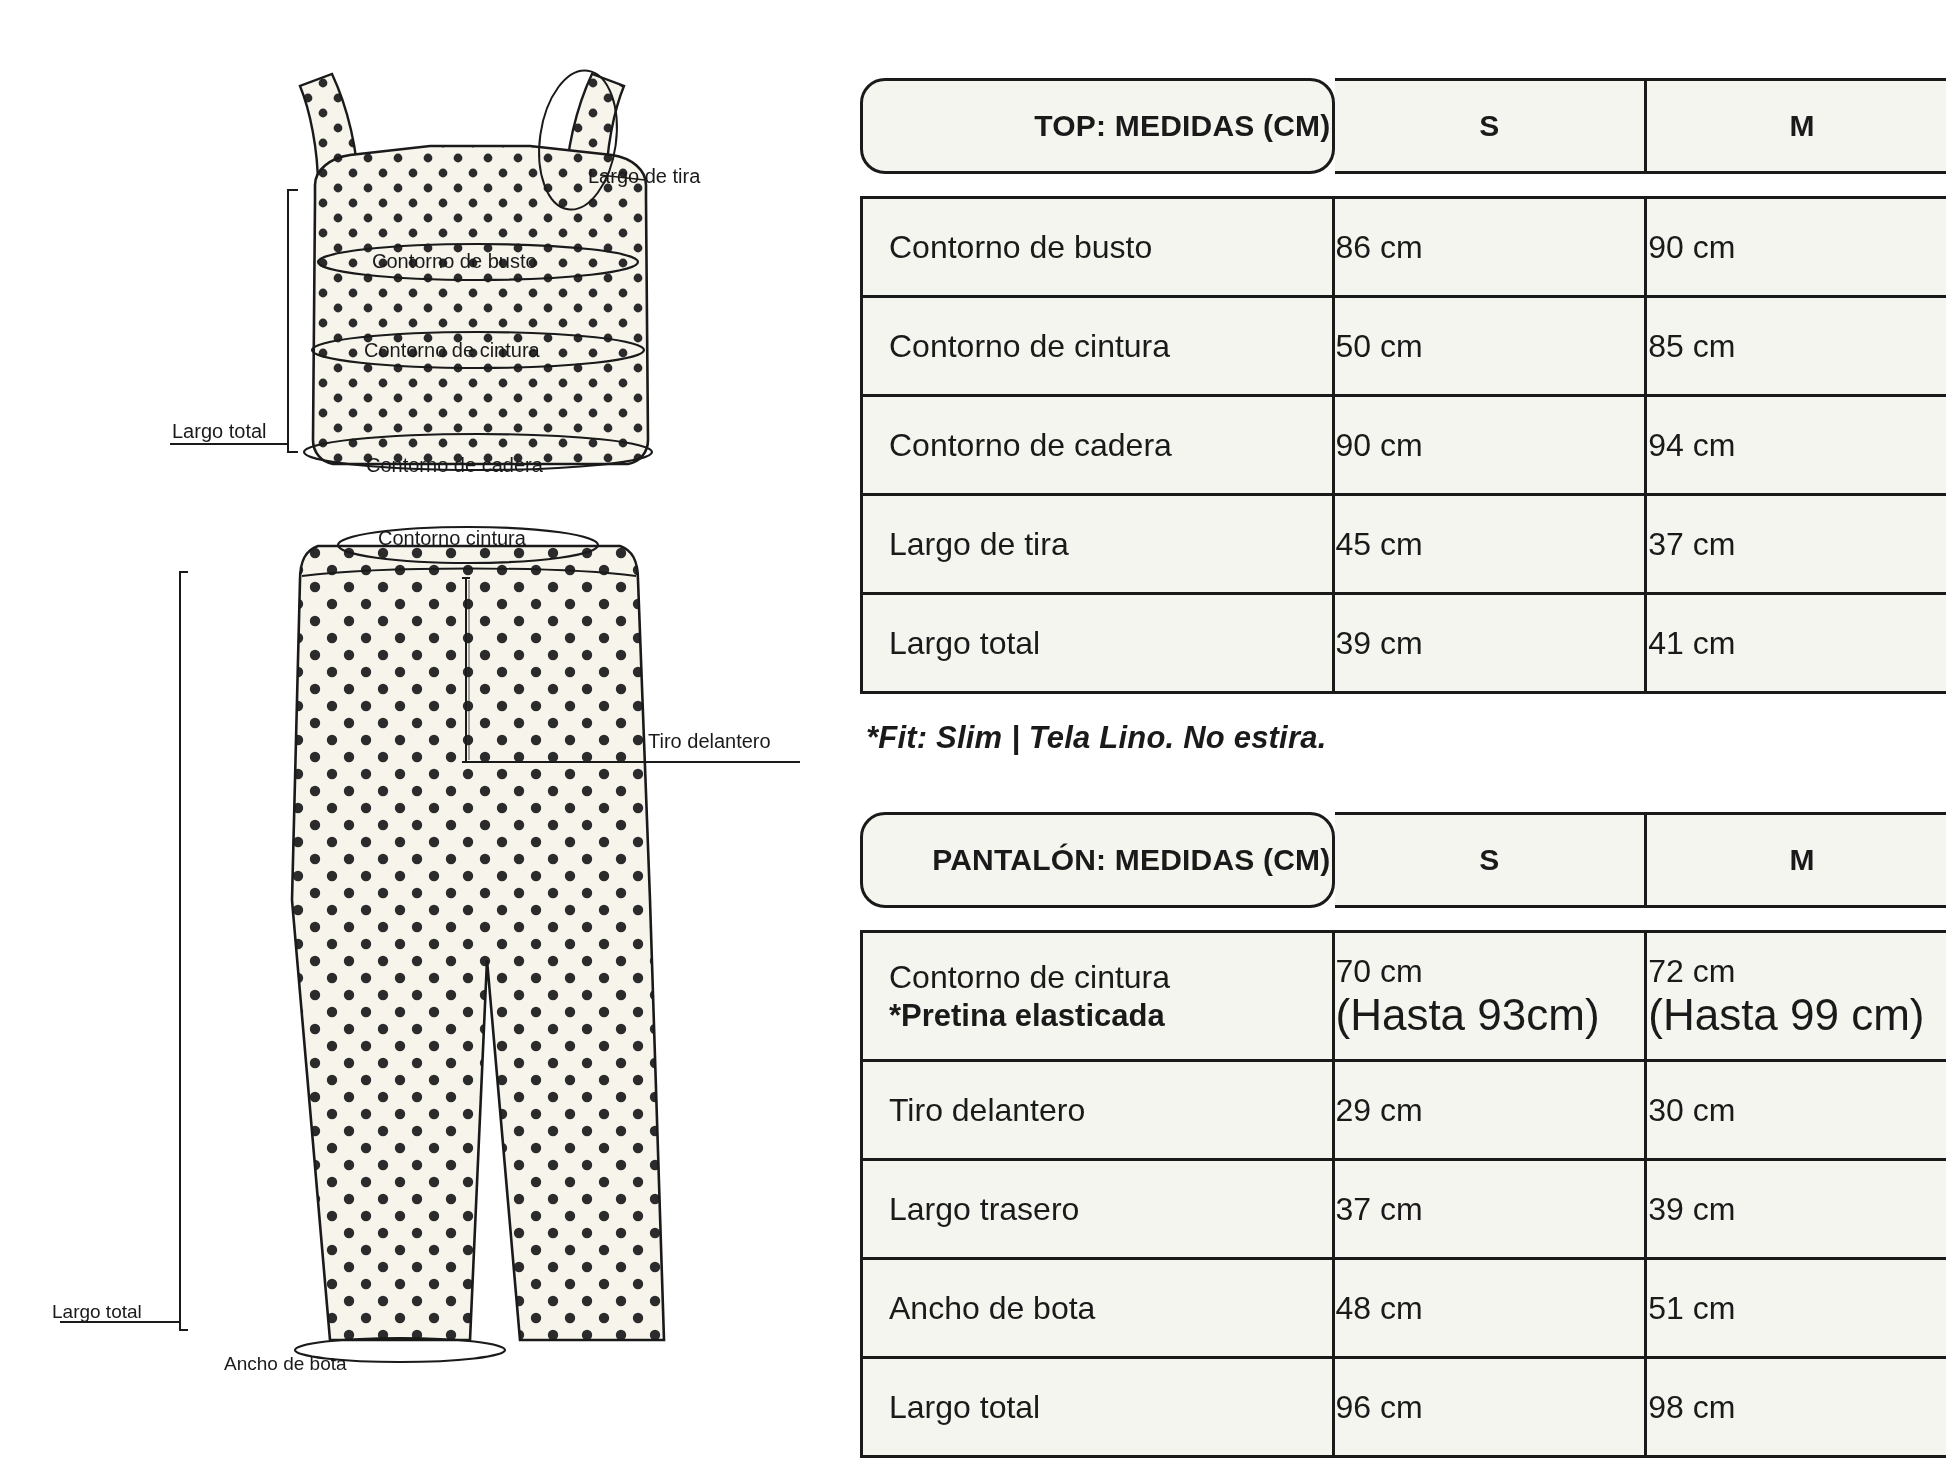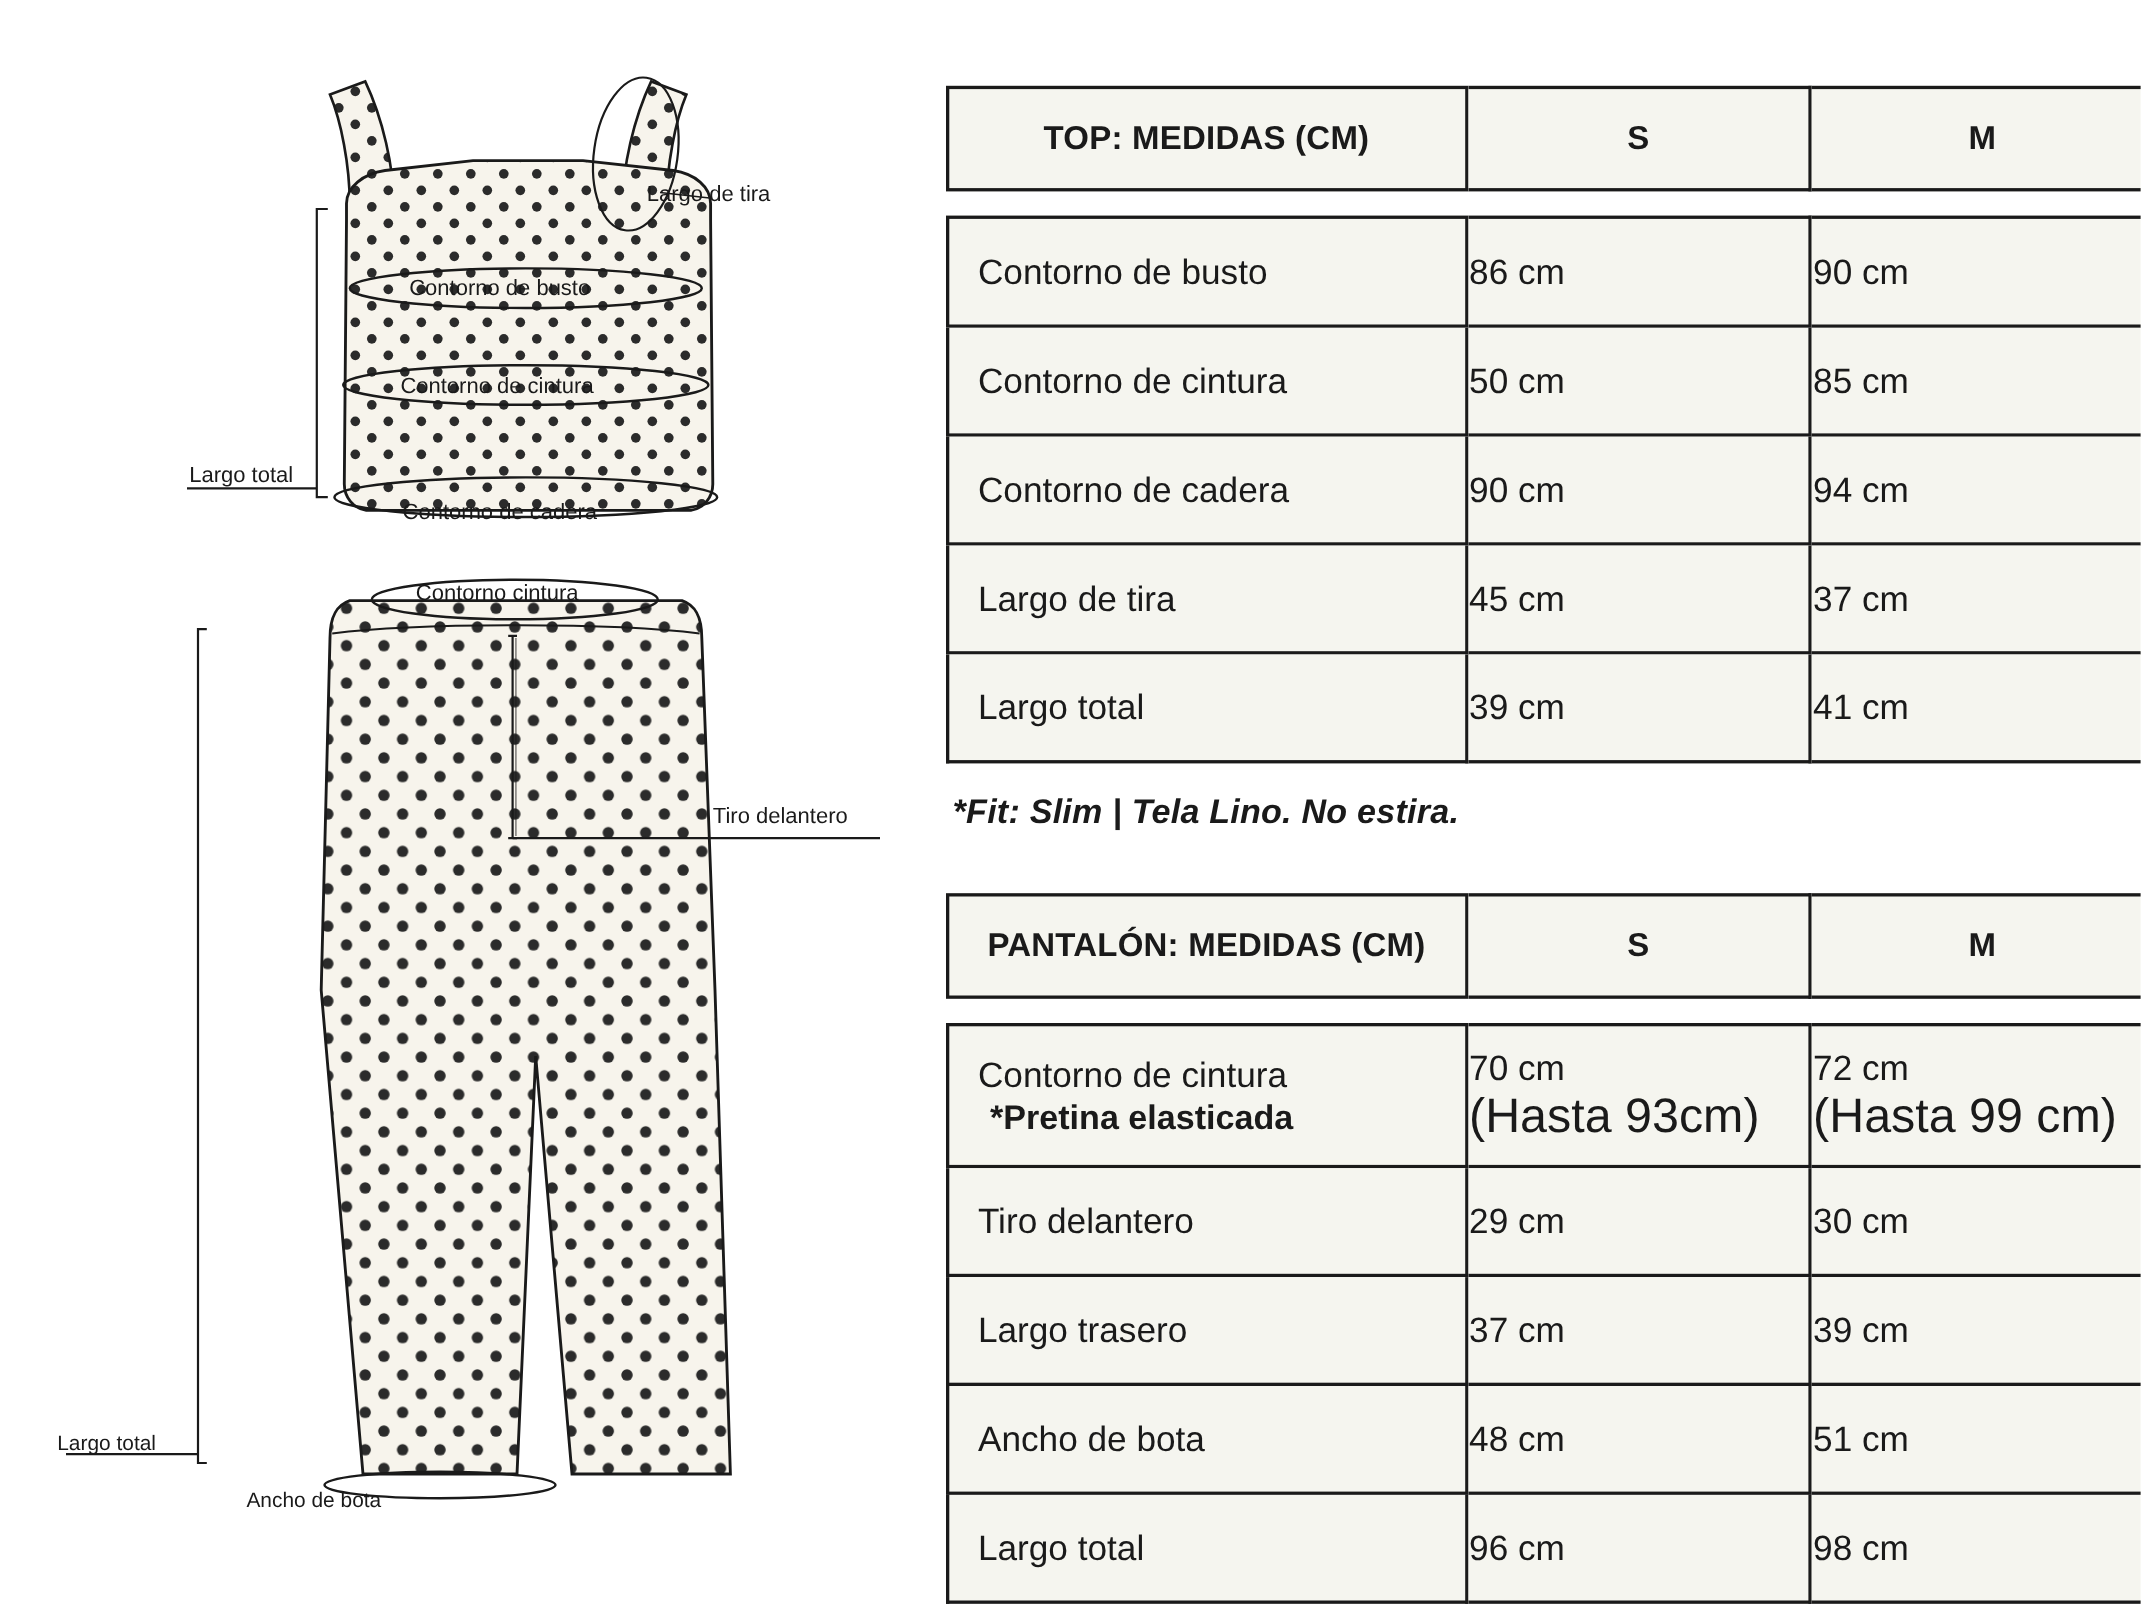--- a/index.html
+++ b/index.html
@@ -54,22 +54,23 @@
   .hdr-row td {
     border: 3px solid #1a1a1a;
     background: #f5f5ef;
     height: 88px;
     text-align: center;
     font-size: 30px;
     font-weight: bold;
     letter-spacing: 0.2px;
   }
   .hdr-row td.label-cell {
-    text-align: center;
+    text-align: right;
     padding-left: 0;
+    border-radius: 25px;
   }
   .hdr-row td + td { border-left: none; }
 
   .spacer-row td { height: 22px; border: none; padding: 0; }
 
   .body-row td {
     border: 3px solid #1a1a1a;
     background: #f5f5ef;
     height: 94px;
     font-size: 32px;
@@ -81,21 +82,20 @@
   .body-row td.label-cell {
     text-align: left;
     padding-left: 26px;
     line-height: 1.25;
   }
   .body-row td.tall { height: 124px; }
   .body-row td .sub {
     display: block;
     font-weight: bold;
     font-size: 31px;
-    margin-left: 11px;
   }
   .body-row td .line2 {
     display: block;
     font-size: 44px;
   }
 
   .fit-note {
     font-size: 31px;
     font-weight: bold;
     font-style: italic;

